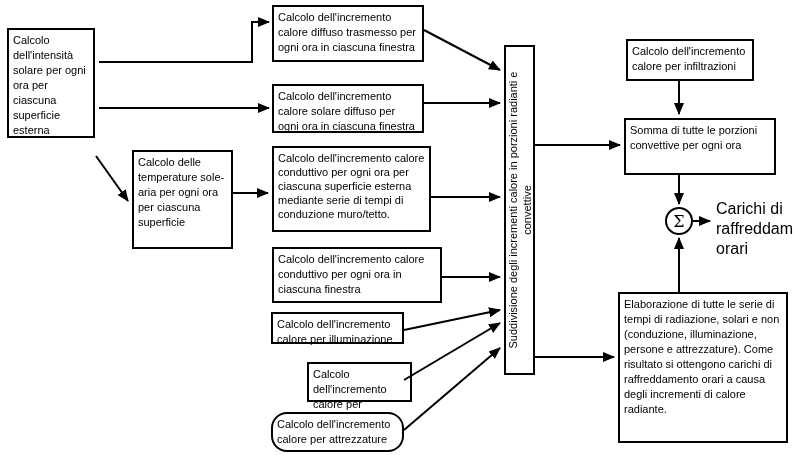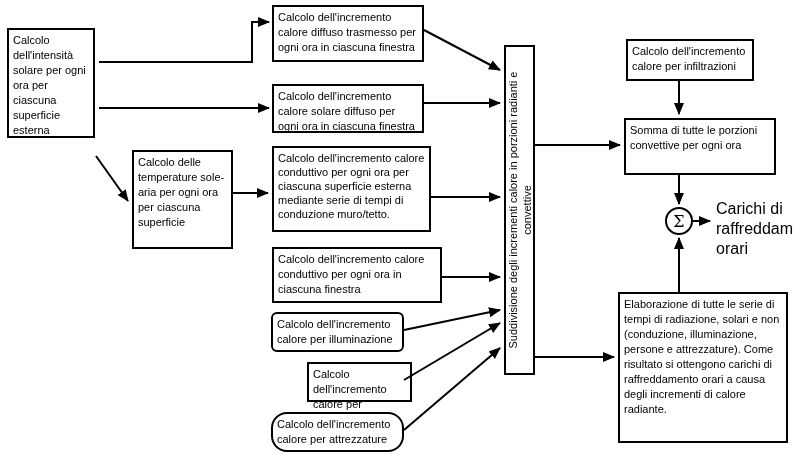--- a/index.html
+++ b/index.html
@@ -71,21 +71,21 @@
   <div class="box" style="left:132px;top:150px;width:101px;height:99px;">Calcolo delle temperature sole-aria per ogni ora per ciascuna superficie</div>
 
   <div class="box" style="left:272px;top:5px;width:152px;height:57px;">Calcolo dell'incremento calore diffuso trasmesso per ogni ora in ciascuna finestra</div>
 
   <div class="box" style="left:272px;top:76px;width:152px;height:49px;margin-top:8px;">Calcolo dell'incremento calore solare diffuso per ogni ora in ciascuna finestra</div>
 
   <div class="box tight" style="left:272px;top:146px;width:159px;height:86px;">Calcolo dell'incremento calore conduttivo per ogni ora per ciascuna superficie esterna mediante serie di tempi di conduzione muro/tetto.</div>
 
   <div class="box" style="left:272px;top:247px;width:170px;height:56px;">Calcolo dell'incremento calore conduttivo per ogni ora in ciascuna finestra</div>
 
-  <div class="box" style="left:271px;top:312px;width:133px;height:40px;border-radius:6px;">Calcolo dell'incremento calore per illuminazione</div>
+  <div class="box" style="left:271px;top:312px;width:133px;height:32px;">Calcolo dell'incremento calore per illuminazione</div>
 
   <div class="box" style="left:271px;top:362px;width:105px;height:40px;margin-left:36px;">Calcolo dell'incremento calore per occupazione</div>
 
   <div class="box" style="left:271px;top:412px;width:133px;height:40px;border-radius:16px;">Calcolo dell'incremento calore per attrezzature</div>
 
   <div class="vbox" style="left:504px;top:45px;width:31px;height:330px;"></div>
   <div class="vtext" style="left:520px;top:210px;">Suddivisione degli incrementi calore in porzioni radianti e convettive</div>
 
   <div class="box" style="left:626px;top:39px;width:128px;height:42px;">Calcolo dell'incremento calore per infiltrazioni</div>
 

